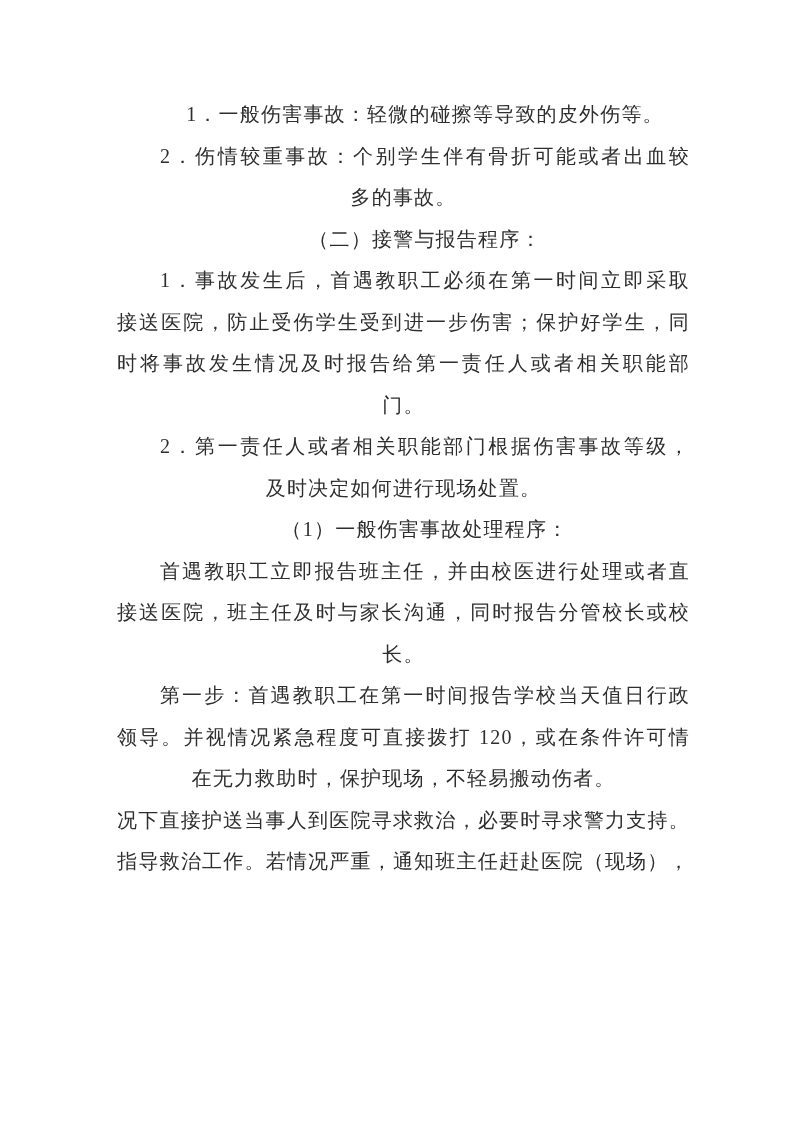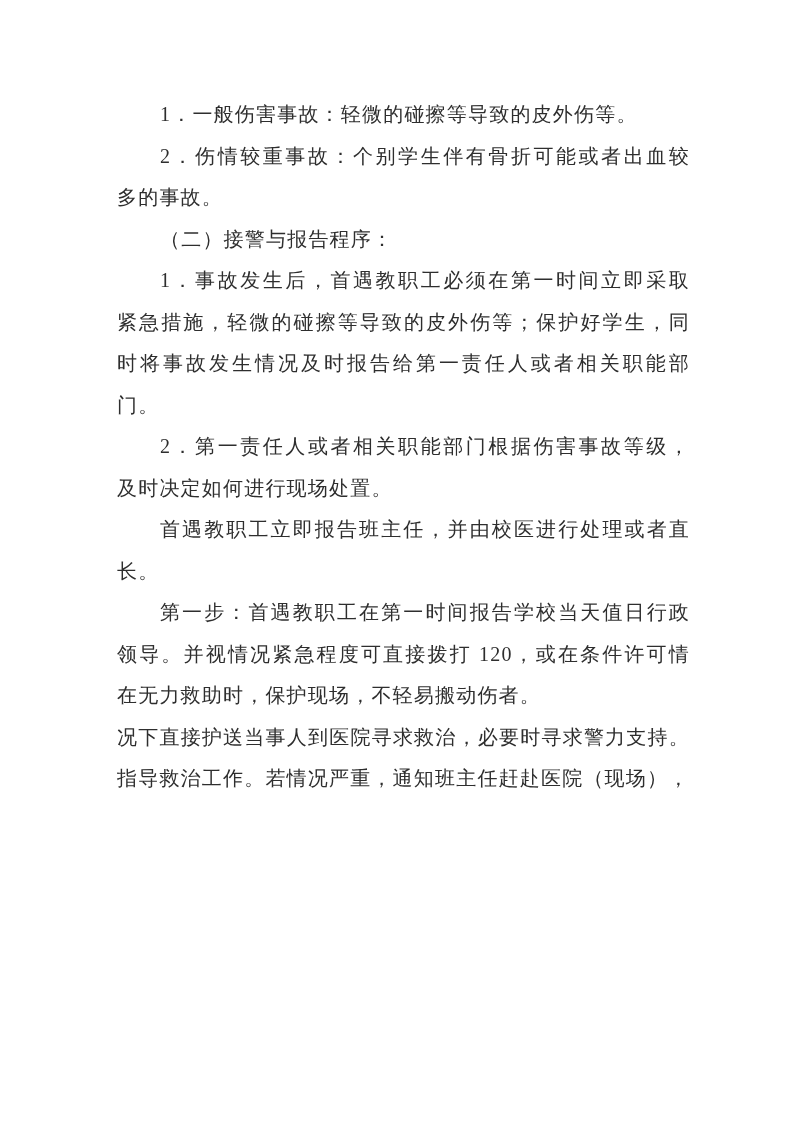--- a/index.html
+++ b/index.html
@@ -20,21 +20,21 @@
     left: 117px;
     top: 94px;
     width: 573px;
     color: #2e2e2e;
     font-size: 20px;
     line-height: 41.5px;
     letter-spacing: 1.2px;
     font-weight: 400;
   }
   .text-line {
-    text-align: left;
+    text-align: center;
     white-space: normal;
   }
   
   .text-line.fill {
     text-align: justify;
     text-align-last: justify;
     text-justify: inter-character;
   }
   
   .text-line.indent {
@@ -44,26 +44,28 @@
 </head>
 <body>
 
 <div class="page">
   <div class="doc-body" id="doc-body" style="color: rgb(46, 46, 46);">
       <div class="text-line indent">1．一般伤害事故：轻微的碰擦等导致的皮外伤等。</div>
       <div class="text-line indent fill">2．伤情较重事故：个别学生伴有骨折可能或者出血较</div>
       <div class="text-line">多的事故。</div>
       <div class="text-line indent">（二）接警与报告程序：</div>
       <div class="text-line indent fill">1．事故发生后，首遇教职工必须在第一时间立即采取</div>
-      <div class="text-line fill">紧急措施，轻微的碰擦等导致的皮外伤等；保护好学生，同</div>
+      <div class="text-line fill">接送医院，防止受伤学生受到进一步伤害；保护好学生，同</div>
       <div class="text-line fill">时将事故发生情况及时报告给第一责任人或者相关职能部</div>
       <div class="text-line">门。</div>
       <div class="text-line indent fill">2．第一责任人或者相关职能部门根据伤害事故等级，</div>
       <div class="text-line">及时决定如何进行现场处置。</div>
+      <div class="text-line indent">（1）一般伤害事故处理程序：</div>
       <div class="text-line indent fill">首遇教职工立即报告班主任，并由校医进行处理或者直</div>
+      <div class="text-line fill">接送医院，班主任及时与家长沟通，同时报告分管校长或校</div>
       <div class="text-line">长。</div>
       <div class="text-line indent fill">第一步：首遇教职工在第一时间报告学校当天值日行政</div>
       <div class="text-line fill">领导。并视情况紧急程度可直接拨打 120，或在条件许可情</div>
       <div class="text-line">在无力救助时，保护现场，不轻易搬动伤者。</div>
       <div class="text-line fill">况下直接护送当事人到医院寻求救治，必要时寻求警力支持。</div>
       <div class="text-line">指导救治工作。若情况严重，通知班主任赶赴医院（现场），</div>
     </div>
 </div>
 
 </body></html>

